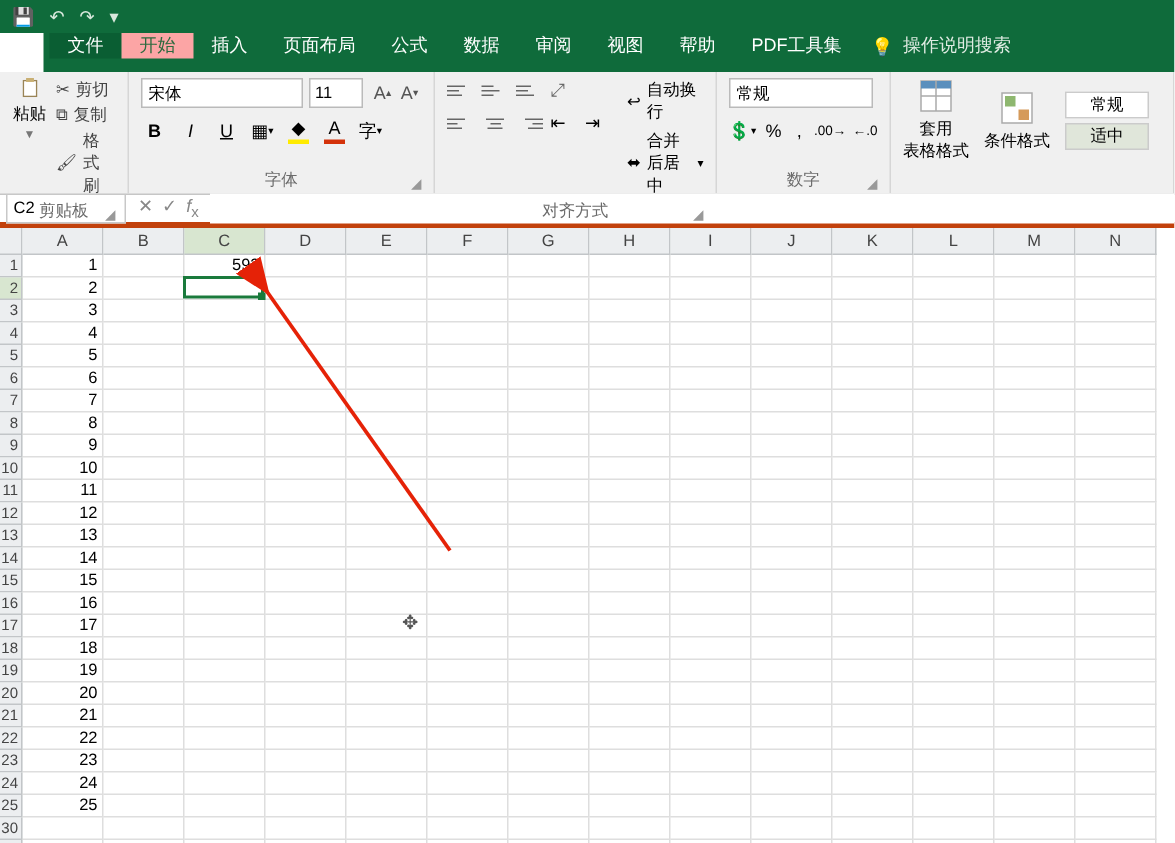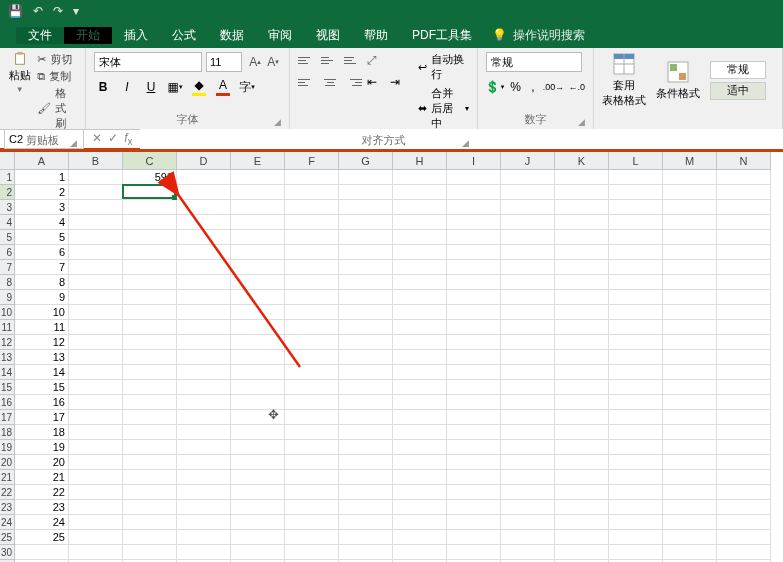--- a/index.html
+++ b/index.html
@@ -5,24 +5,24 @@
   * { box-sizing: border-box; margin: 0; padding: 0; font-family: "Microsoft YaHei", sans-serif; }
   body { width: 783px; height: 562px; background: #fff; overflow: hidden; font-size: 12px; }
 
   
   .titlebar { height: 22px; background: #0f6b3b; display: flex; align-items: center; color: #fff; font-size: 11px; }
   .qat { display: flex; gap: 10px; padding-left: 8px; align-items: center; color: #d8e8dc; }
   .qat span { font-size: 12px; }
   .title-center { flex: 1; text-align: center; font-size: 11px; color: #e6efe8; }
 
   
-  .tabs { height: 26px; background: #0f6b3b; display: flex; align-items: center; padding-left: 16px; }
+  .tabs { height: 26px; background: #0f6b3b; display: flex; align-items: flex-start; padding-left: 4px; margin-left: 29px; }
   .tab { padding: 0 12px; display: flex; align-items: center; color: #fff; font-size: 12px; cursor: pointer; }
   .tab.file { background: #0a5e33; }
-  .tab.active { background: #000000; color: #2d6a3f; }
+  .tab.active { background: #fca5a5; color: #2d6a3f; }
   .tell-me { display: flex; align-items: center; gap: 6px; color: #e0ece3; margin-left: 8px; }
 
   
   .ribbon { height: 82px; background: #f0f0f0; border-bottom: 1px solid #c6c6c6; display: flex; }
   .group { border-right: 1px solid #d6d6d6; padding: 4px 8px 2px 8px; display: flex; flex-direction: column; justify-content: space-between; }
   .group-label { text-align: center; font-size: 11px; color: #6b6b6b; padding-top: 2px; position: relative; }
   .group-label .launcher { position: absolute; right: 0; bottom: 0; font-size: 9px; color: #999; }
   .group-body { display: flex; align-items: flex-start; gap: 6px; }
 
   
@@ -96,20 +96,21 @@
     <span>↶</span>
     <span>↷</span>
     <span>▾</span>
   </div>
 </div>
 
 <div class="tabs">
   <div class="tab file">文件</div>
   <div class="tab active">开始</div>
   <div class="tab">插入</div>
+  <div class="tab">页面布局</div>
   <div class="tab">公式</div>
   <div class="tab">数据</div>
   <div class="tab">审阅</div>
   <div class="tab">视图</div>
   <div class="tab">帮助</div>
   <div class="tab">PDF工具集</div>
   <div class="tell-me">
     <span>💡</span>
     <span>操作说明搜索</span>
   </div>

